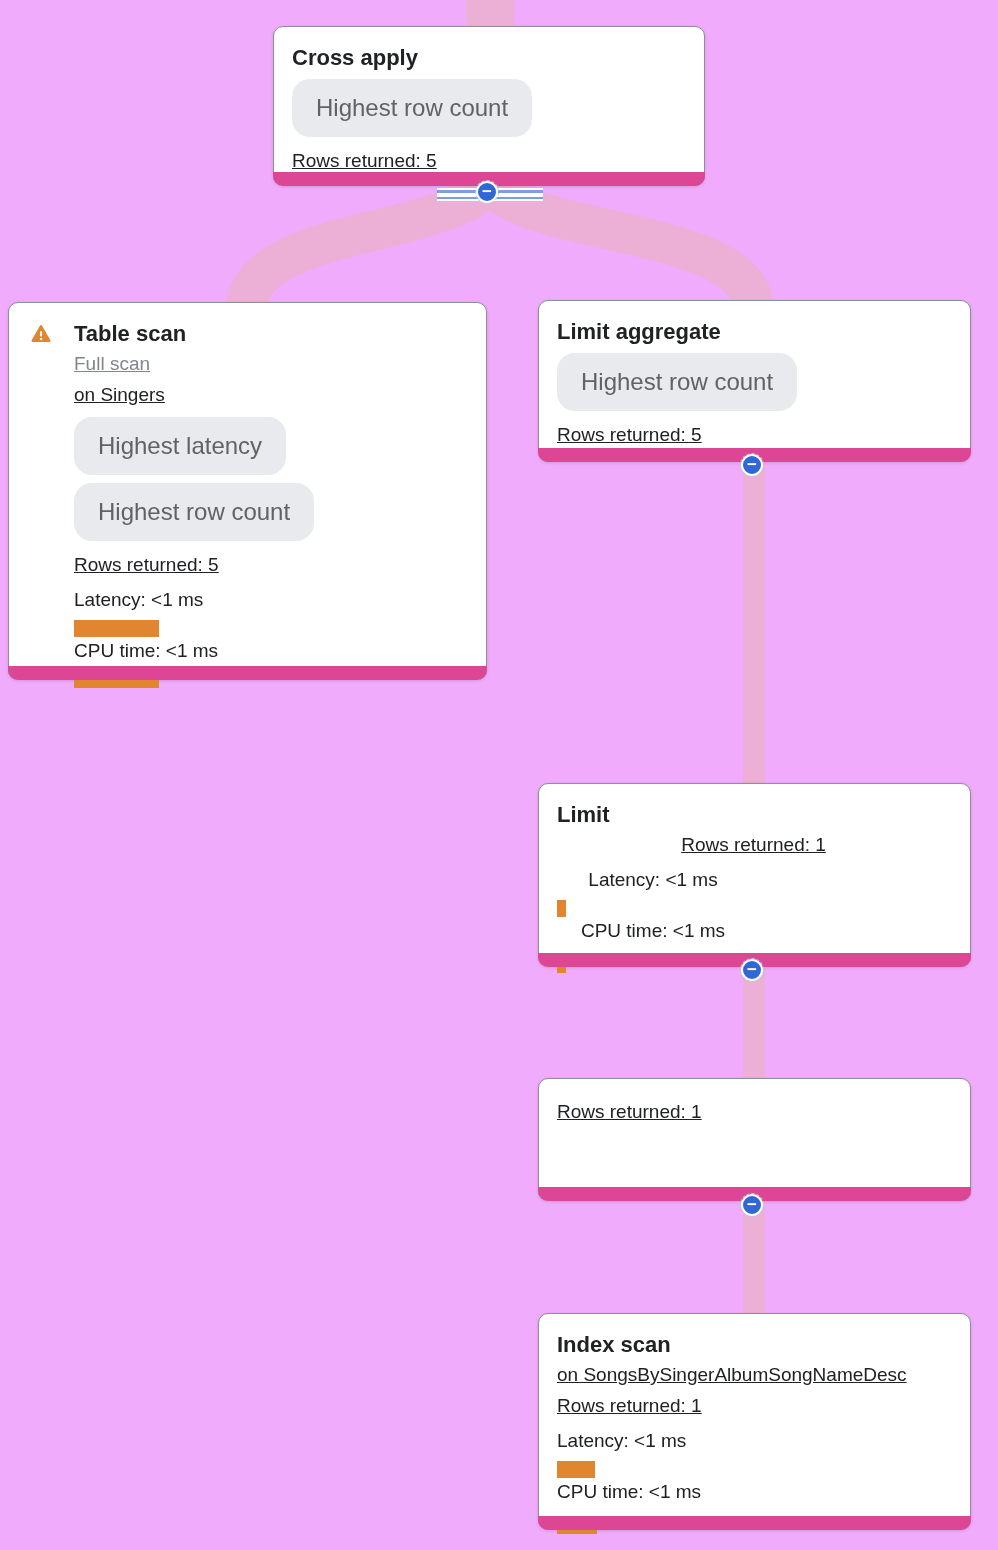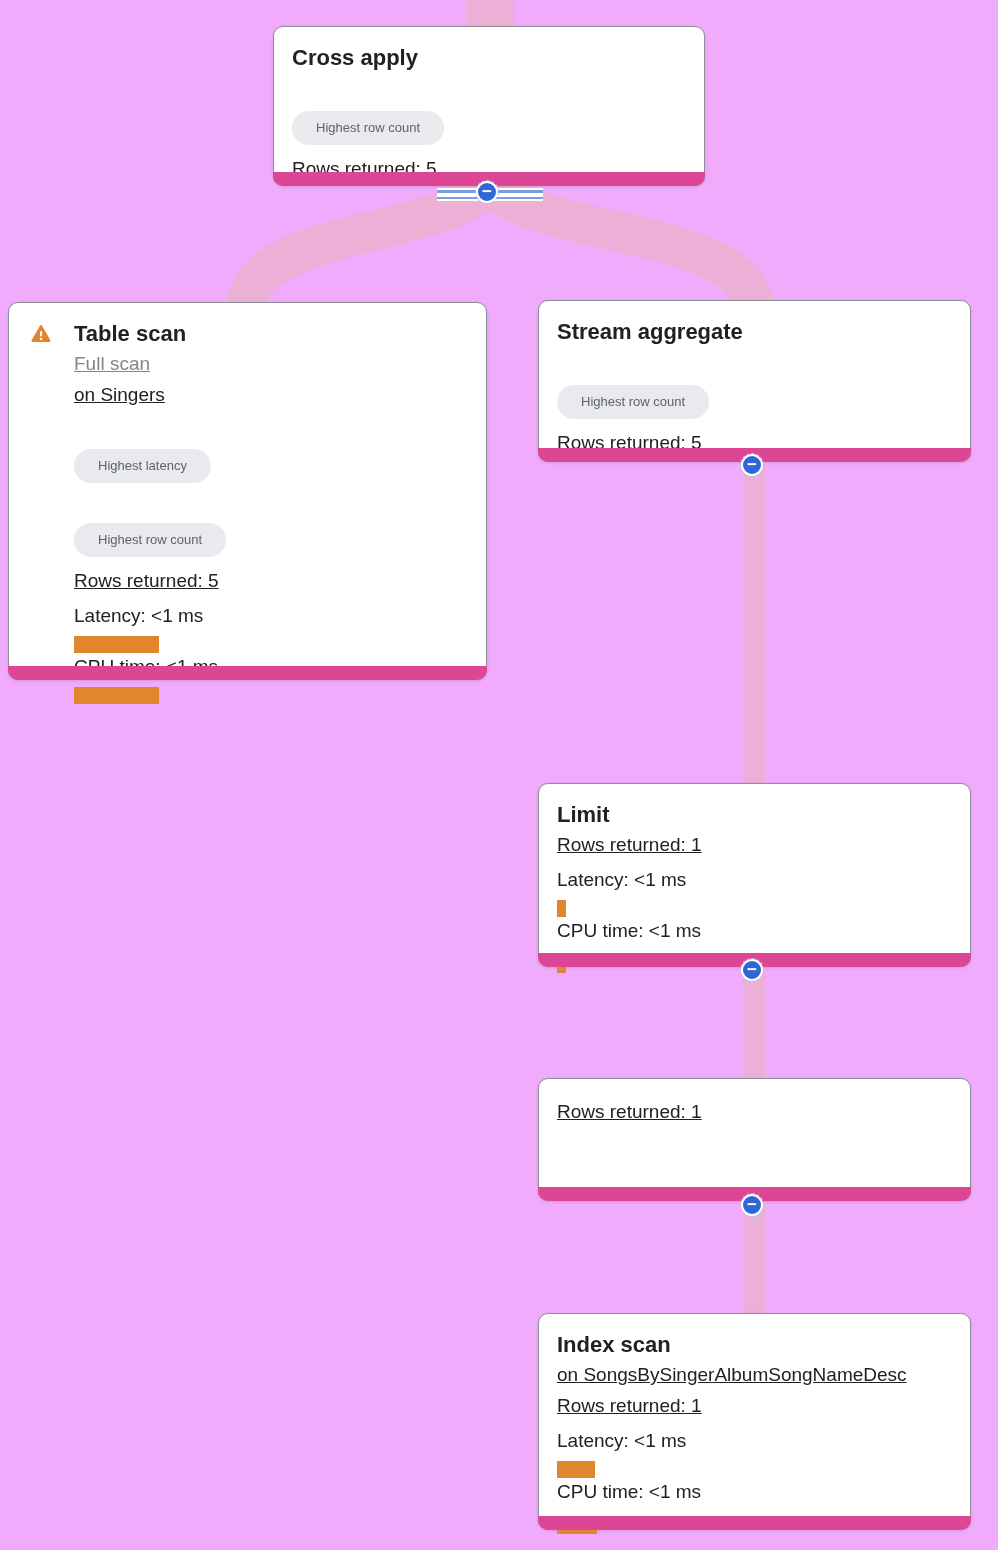--- a/index.html
+++ b/index.html
@@ -18,22 +18,22 @@
   }
   .node-content{padding:17px 20px 0 18px;}
   .node-header{display:flex;align-items:center;}
   .warn-wrap{width:24px;height:24px;margin:0 21px 0 2px;flex:0 0 auto;}
   .node-title{font-size:22px;line-height:28px;font-weight:700;color:#202124;}
   .node-line{font-size:19px;line-height:31px;color:#202124;text-decoration:underline;}
   .muted{color:#80868b;}
   .indent .node-line,.indent .badges,.indent .metrics{margin-left:47px;}
   .badges{display:flex;flex-direction:column;align-items:flex-start;gap:8px;margin:7px 0 8px;}
   .badge{
-    background:#e8eaed;color:#5f6368;font-size:13px;line-height:26px;
-    padding:4px 24px;border-radius:18px;white-space:nowrap;margin-top:32px;
+    background:#e8eaed;color:#5f6368;font-size:24px;line-height:26px;
+    padding:16px 24px;border-radius:18px;white-space:nowrap;
   }
   .metrics{display:flex;margin-top:6px;flex-direction:column;}
   .metric{width:192px;}
   .metric-label{font-size:19px;line-height:28px;color:#202124;display:block;}
   .metric-bar{display:block;height:17px;margin-top:6px;background:#e2852f;}
   .bar-drop{margin-top:11px;}
   .node-accent{
     position:absolute;left:-1px;right:-1px;bottom:-1px;height:14px;
     background:#dd4695;border-radius:0 0 10px 10px;
   }
@@ -109,31 +109,31 @@
           <span class="metric-bar" style="width: 85px;"></span>
         </div>
       </div>
     </div>
     <div class="node-accent"></div>
   </div>
 
   <div class="node" style="left:538px;top:300px;width:433px;height:162px;">
     <div class="node-content">
       <div class="node-header">
-        <span class="node-title">Stream aggregate</span>
+        <span class="node-title">Limit aggregate</span>
       </div>
       <div class="badges">
         <span class="badge">Highest row count</span>
       </div>
       <div class="node-line">Rows returned: 5</div>
     </div>
     <div class="node-accent"></div>
   </div>
 
-  <div class="node" style="left:538px;top:783px;width:433px;height:184px;">
+  <div class="node" style="left:538px;top:783px;width:433px;height:184px;text-align:center;">
     <div class="node-content">
       <div class="node-header">
         <span class="node-title">Limit</span>
       </div>
       <div class="node-line">Rows returned: 1</div>
       <div class="metrics">
         <div class="metric">
           <span class="metric-label">Latency: &lt;1 ms</span>
           <span class="metric-bar" style="width: 9px;"></span>
         </div>

